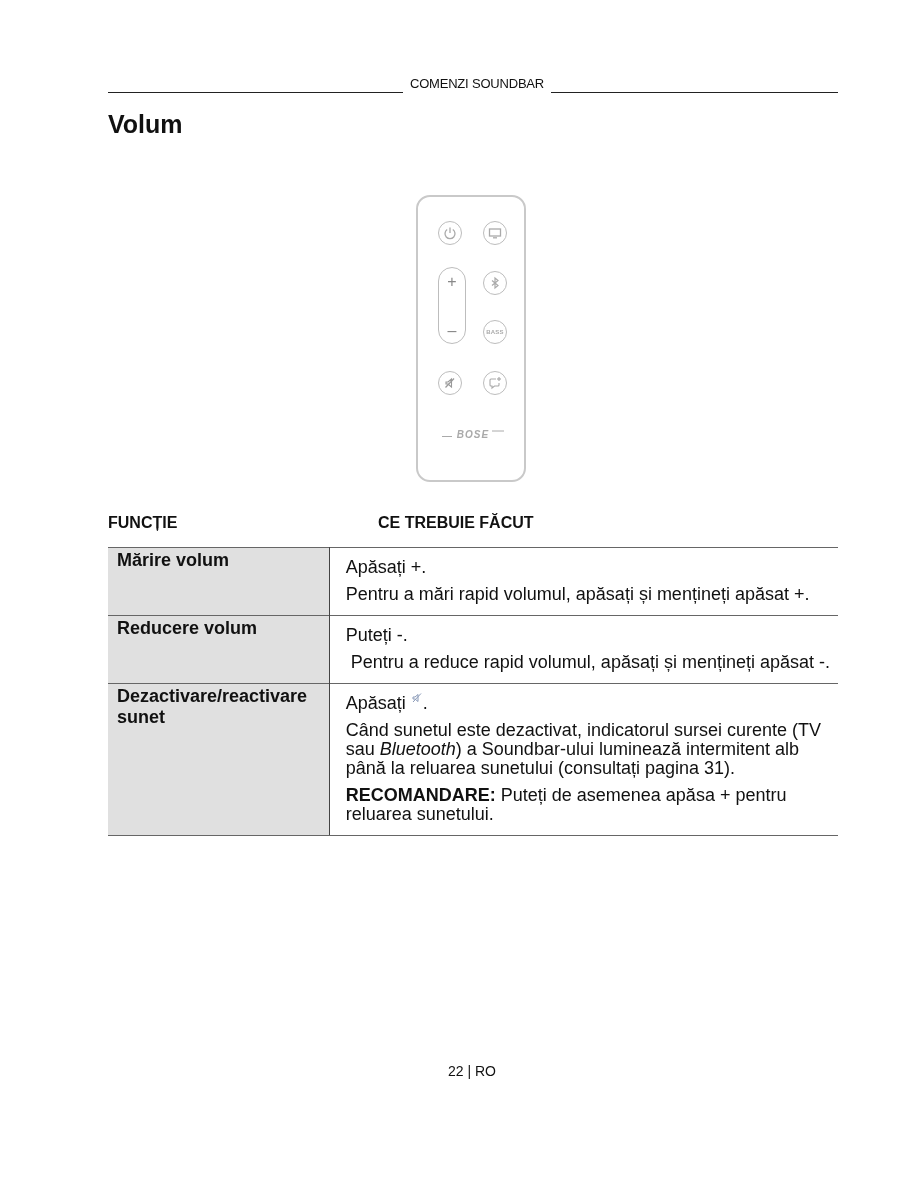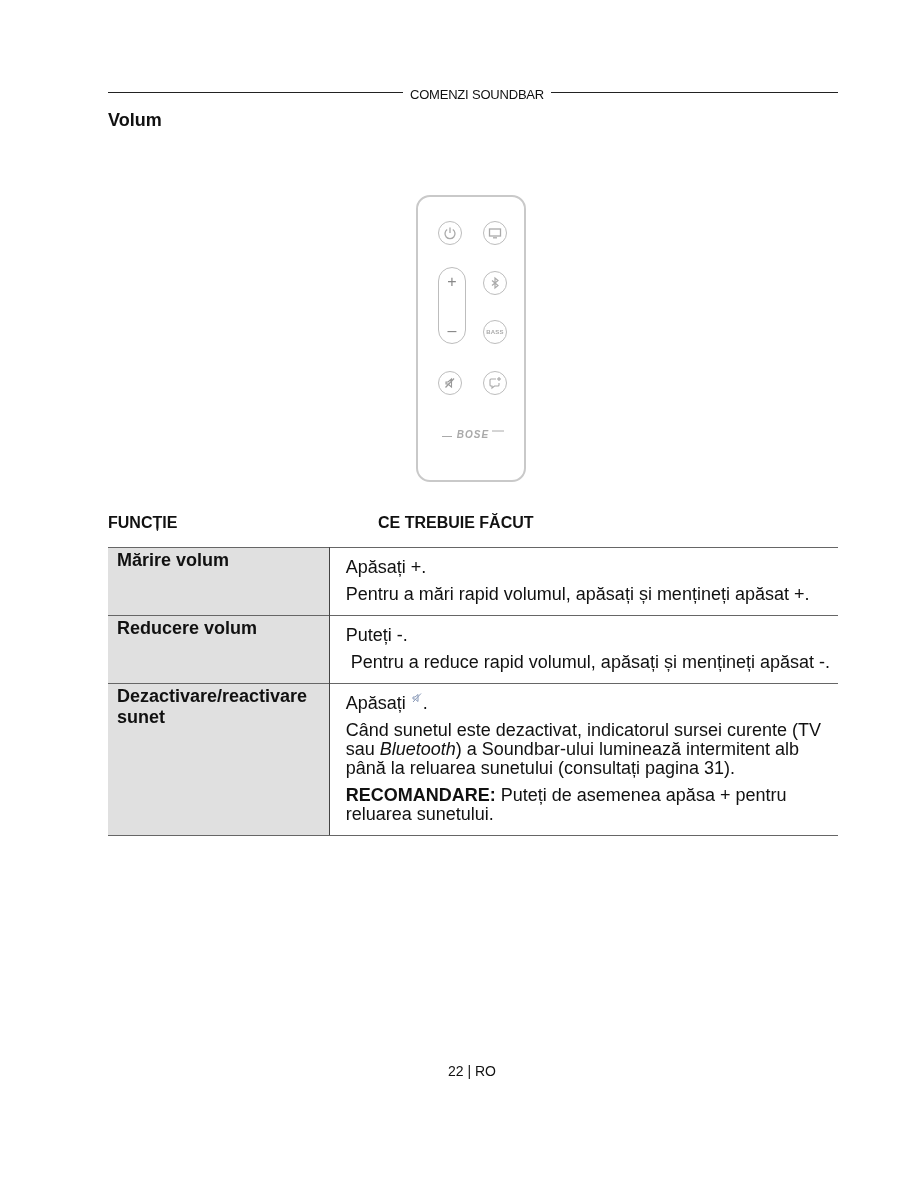--- a/index.html
+++ b/index.html
@@ -2,23 +2,23 @@
 <html><head>
 <meta charset="utf-8">
 <style>
   html, body { margin: 0; padding: 0; background: #ffffff; }
   body { width: 919px; height: 1190px; position: relative; font-family: "Liberation Sans", sans-serif; color: #111; overflow: hidden; }
 
   .header { position: absolute; left: 108px; top: 74px; width: 730px; height: 20px; }
   .header .rule { position: absolute; top: 18px; height: 0; border-top: 1px solid #222; }
   .header .rule.l { left: 0; width: 295px; }
   .header .rule.r { left: 443px; width: 287px; }
-  .header .title { position: absolute; left: 296px; top: 13px; width: 146px; text-align: center; font-size: 13px; letter-spacing: -0.2px; }
+  .header .title { position: absolute; left: 296px; top: 2px; width: 146px; text-align: center; font-size: 13px; letter-spacing: -0.2px; }
 
-  .section-title { position: absolute; left: 108px; top: 110px; font-size: 18px; font-weight: bold; }
+  .section-title { position: absolute; left: 108px; top: 110px; font-size: 25px; font-weight: bold; }
 
   .remote { position: absolute; left: 416px; top: 195px; width: 110px; height: 287px; border: 2px solid #c9c9c9; border-radius: 14px; box-sizing: border-box; }
   .btn { position: absolute; width: 24px; height: 24px; border: 1.5px solid #bdbdbd; border-radius: 50%; box-sizing: border-box; display: flex; align-items: center; justify-content: center; }
   .vol { position: absolute; left: 20px; top: 70px; width: 28px; height: 77px; border: 1.5px solid #bdbdbd; border-radius: 14px; box-sizing: border-box; }
   .vol span { position: absolute; left: 0; width: 100%; text-align: center; color: #888; font-size: 16px; line-height: 16px; }
   .bass { font-size: 6px; font-weight: bold; color: #aaa; letter-spacing: 0.2px; }
   .logo { position: absolute; left: 24px; top: 231px; width: 62px; height: 12px; }
 
   .col-head { position: absolute; top: 514px; font-size: 16px; font-weight: bold; }
 

